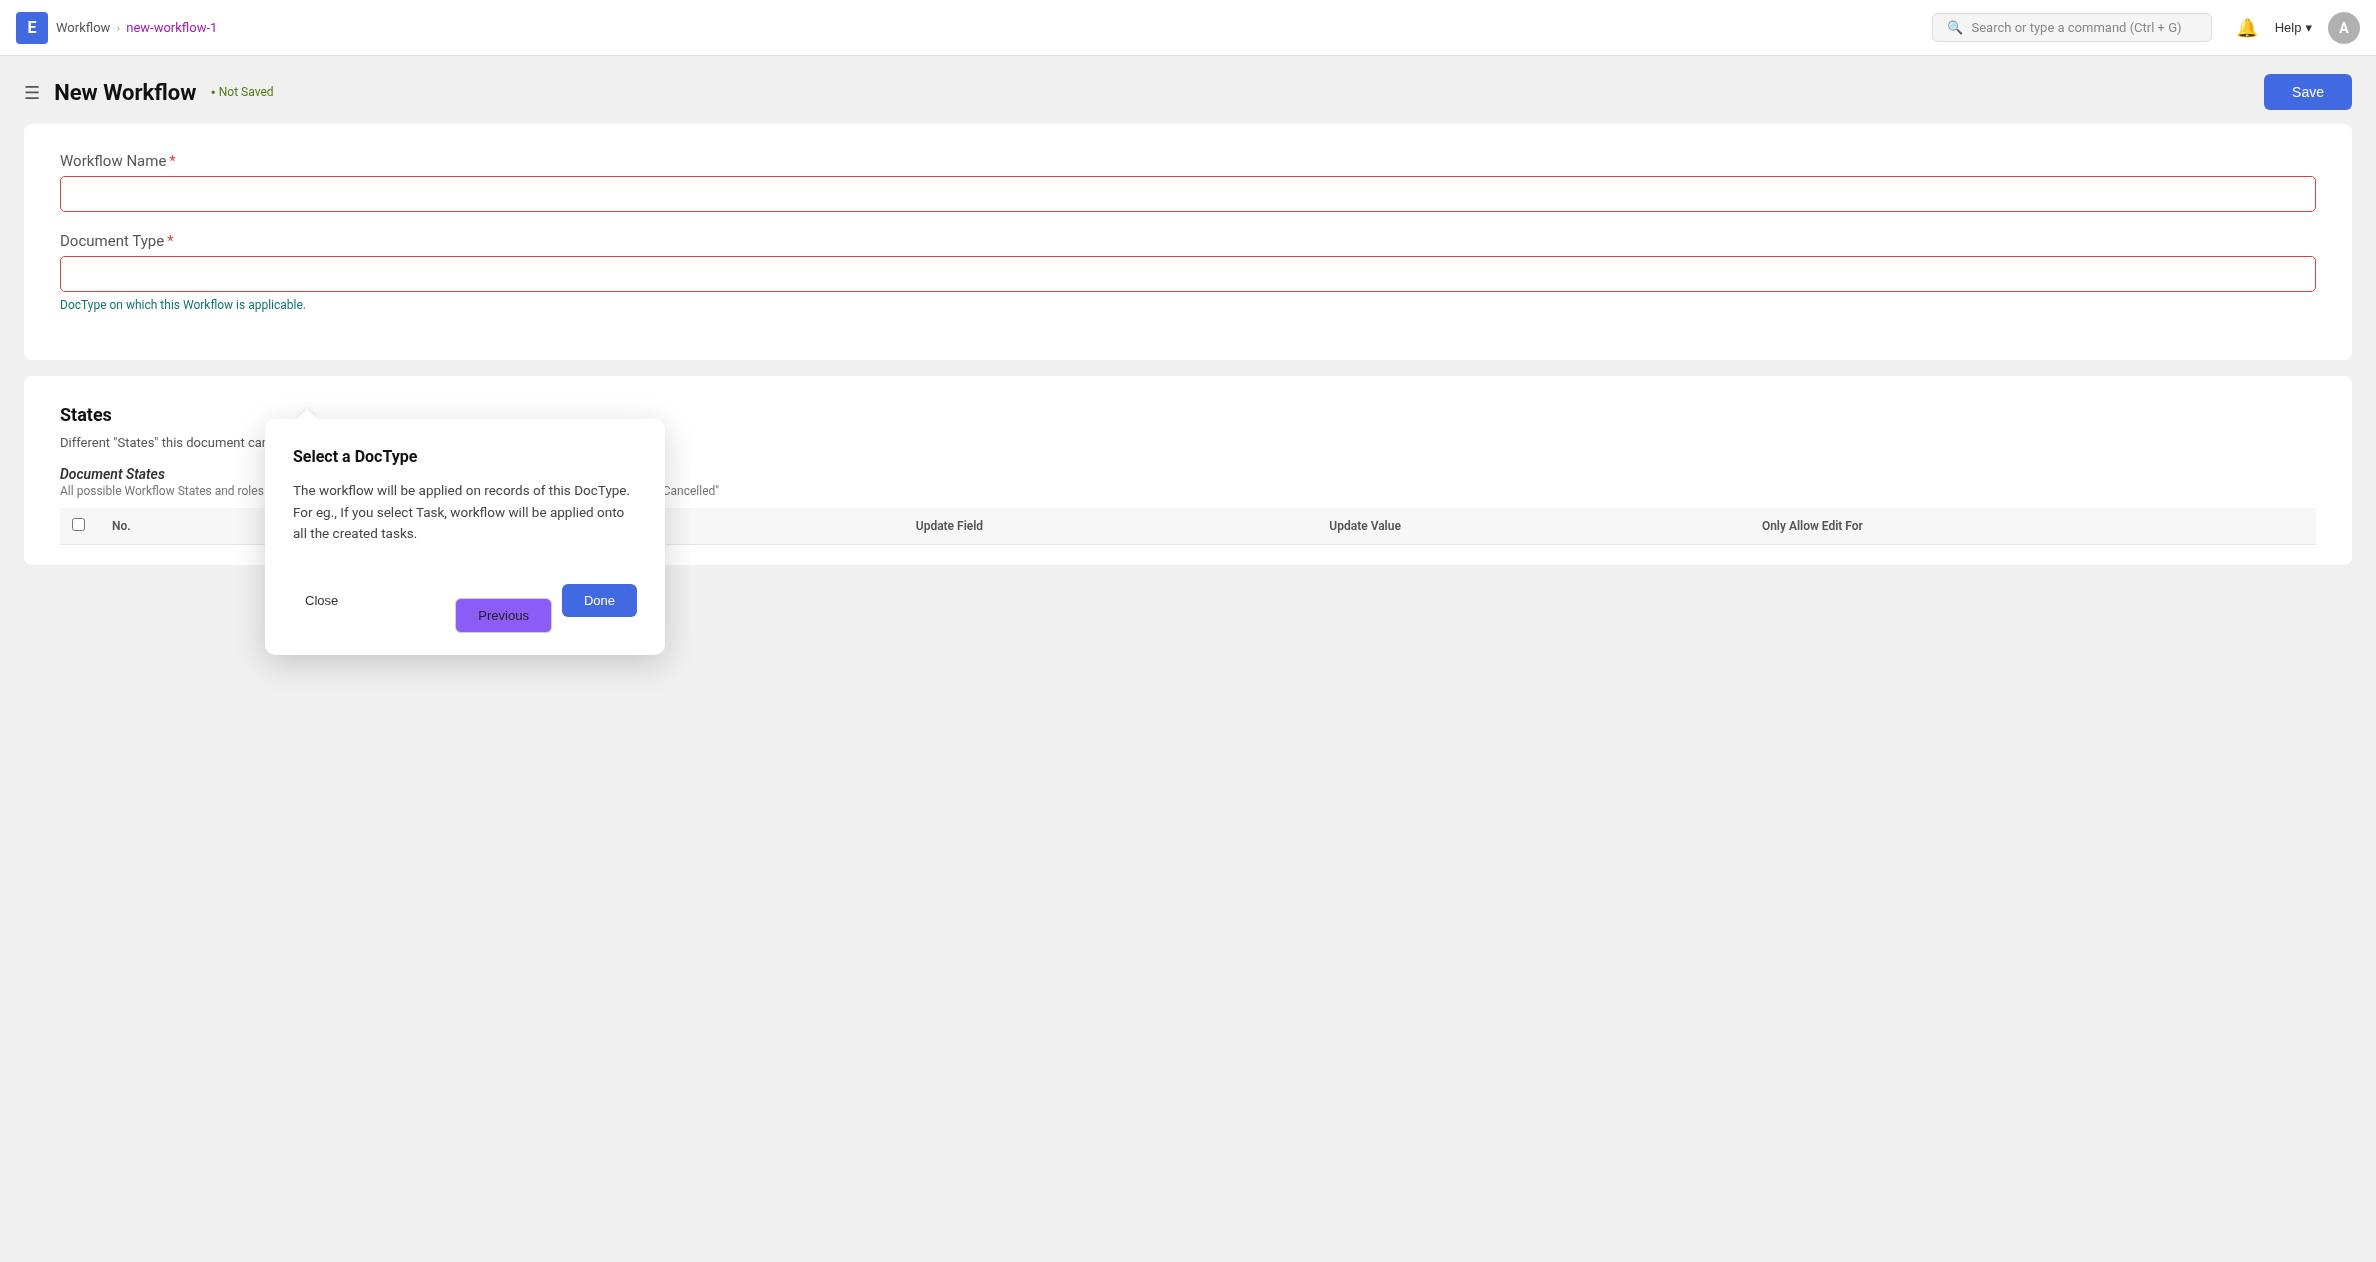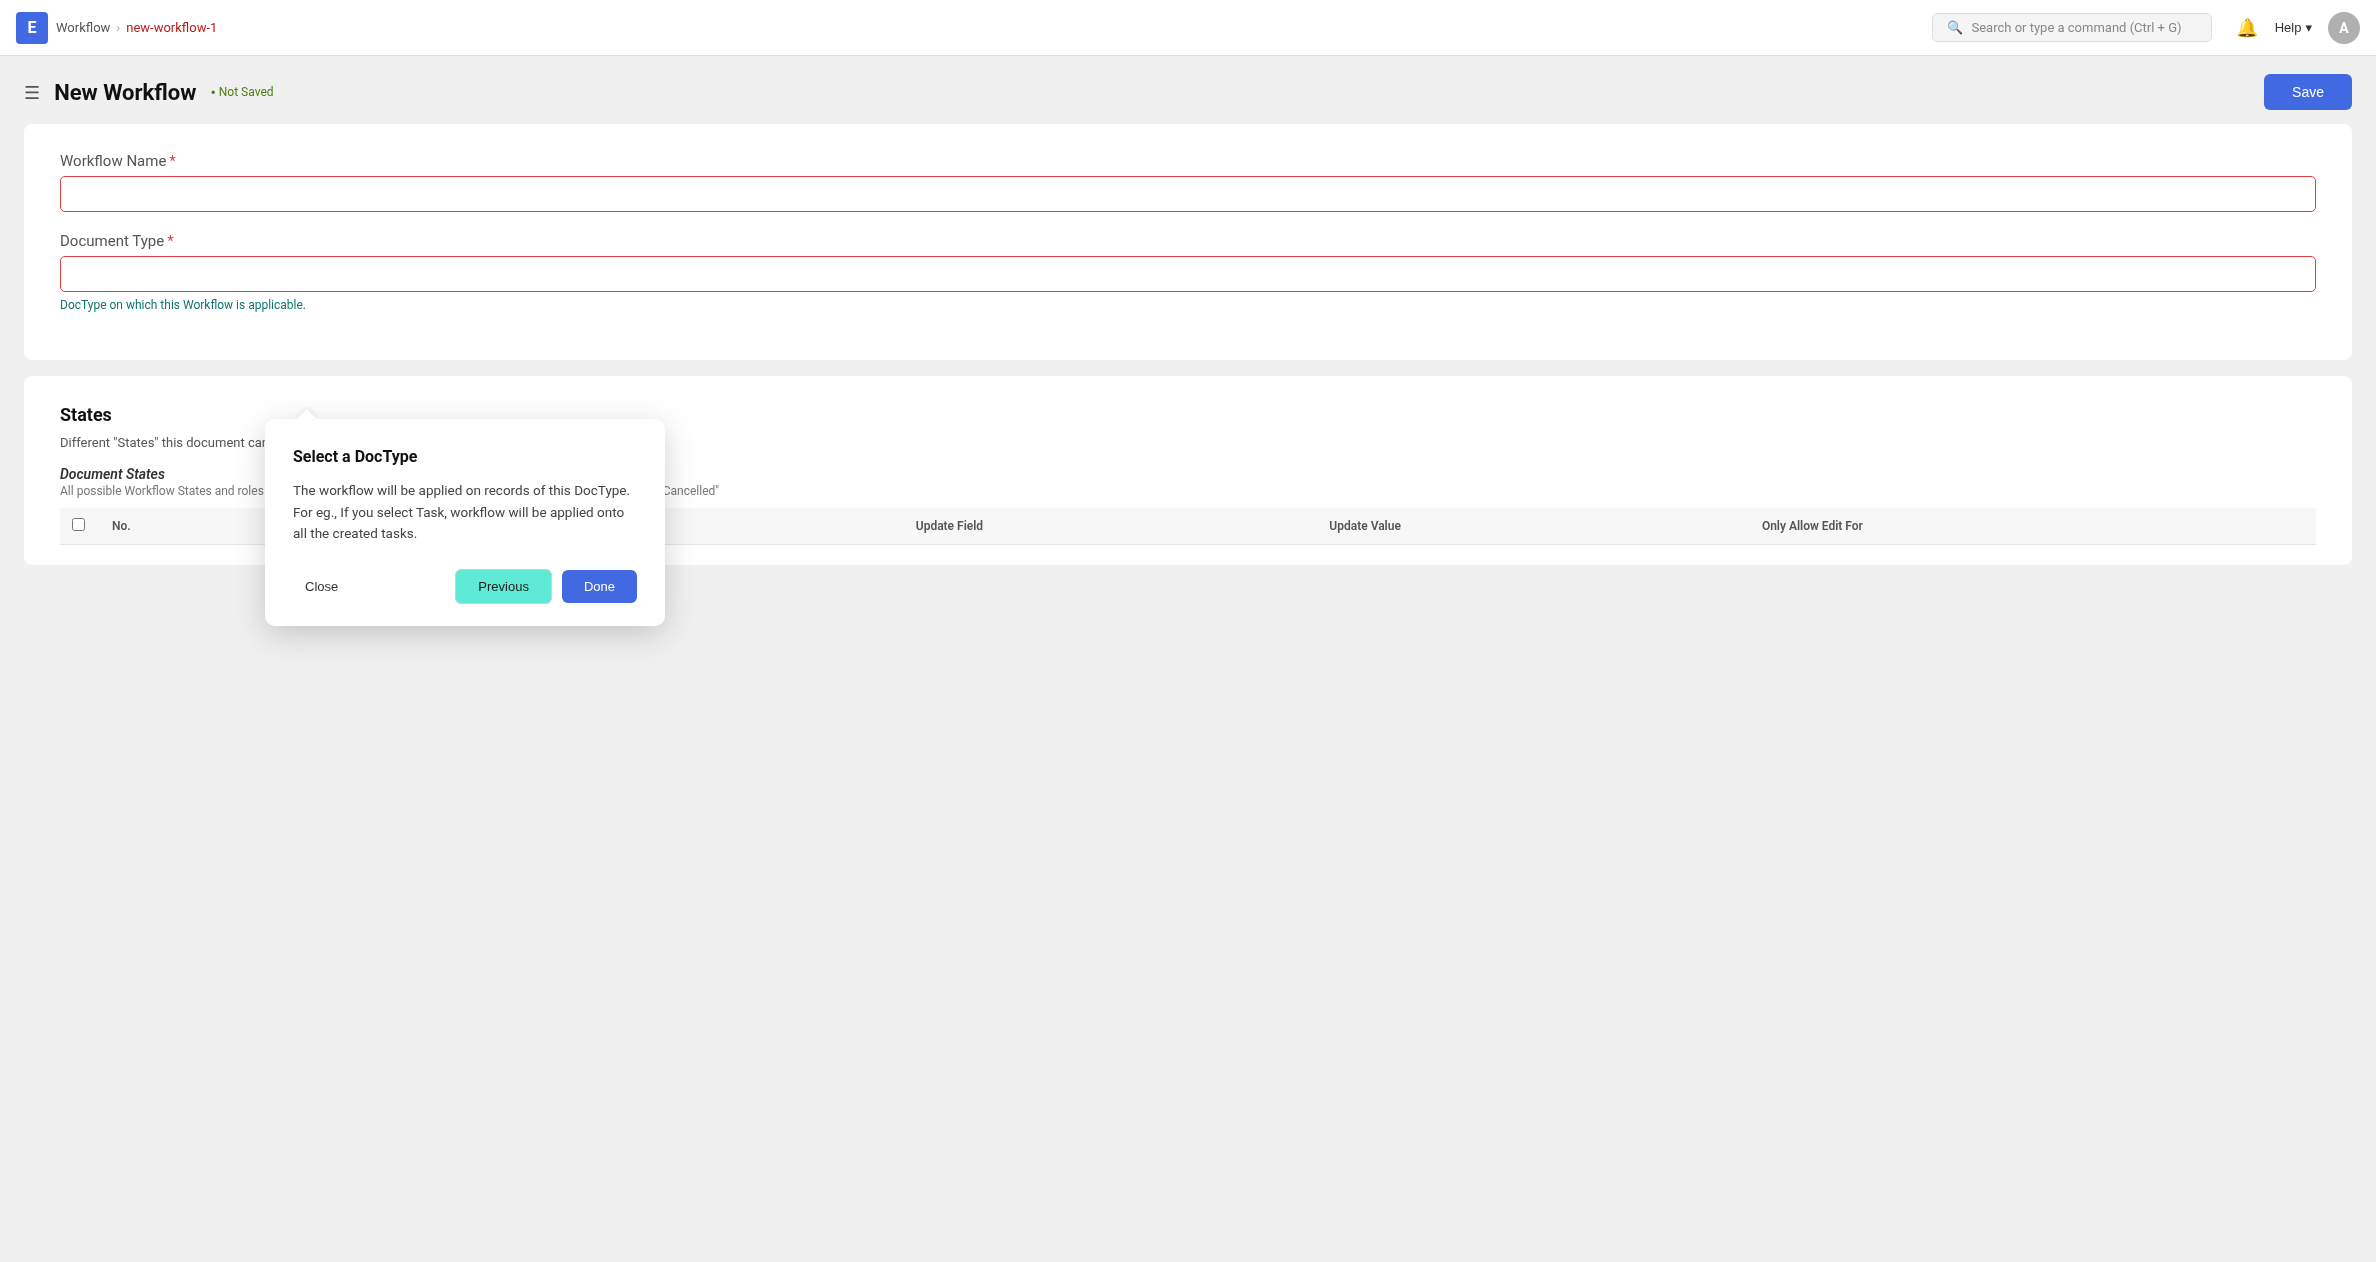--- a/index.html
+++ b/index.html
@@ -29,21 +29,21 @@
       font-size: 16px;
       display: flex; align-items: center; justify-content: center;
       border-radius: 4px;
       flex-shrink: 0;
     }
     .topbar-breadcrumb {
       display: flex; align-items: center; gap: 6px;
       font-size: 13px; color: #555;
     }
     .topbar-breadcrumb .sep { color: #aaa; }
-    .topbar-breadcrumb .crumb-last { color: #b91c1c; font-weight: 400; }
+    .topbar-breadcrumb .crumb-last { color: #a21caf; font-weight: 400; }
     .topbar-search {
       margin-left: auto;
       display: flex; align-items: center;
       background: #f5f5f5;
       border: 1px solid #ddd;
       border-radius: 6px;
       padding: 6px 14px;
       gap: 8px;
       width: 280px;
       color: #888;
@@ -162,27 +162,28 @@
     }
     .tooltip-actions {
       display: flex; align-items: center; justify-content: flex-end; gap: 10px;
     }
     .close-link {
       font-size: 13px; color: #333; cursor: pointer;
       background: none; border: none; padding: 0 12px;
       margin-right: auto;
     }
     .prev-btn {
-      background: #5eead4;
+      background: #8b5cf6;
       border: 1.5px solid #d0d0d0;
       border-radius: 6px;
       padding: 9px 22px;
       font-size: 13px;
       cursor: pointer;
       color: #222;
+      margin-top: 29px;
     }
     .done-btn {
       background: #4169e1;
       border: none;
       border-radius: 6px;
       padding: 9px 22px;
       font-size: 13px;
       color: #fff;
       cursor: pointer;
     }

